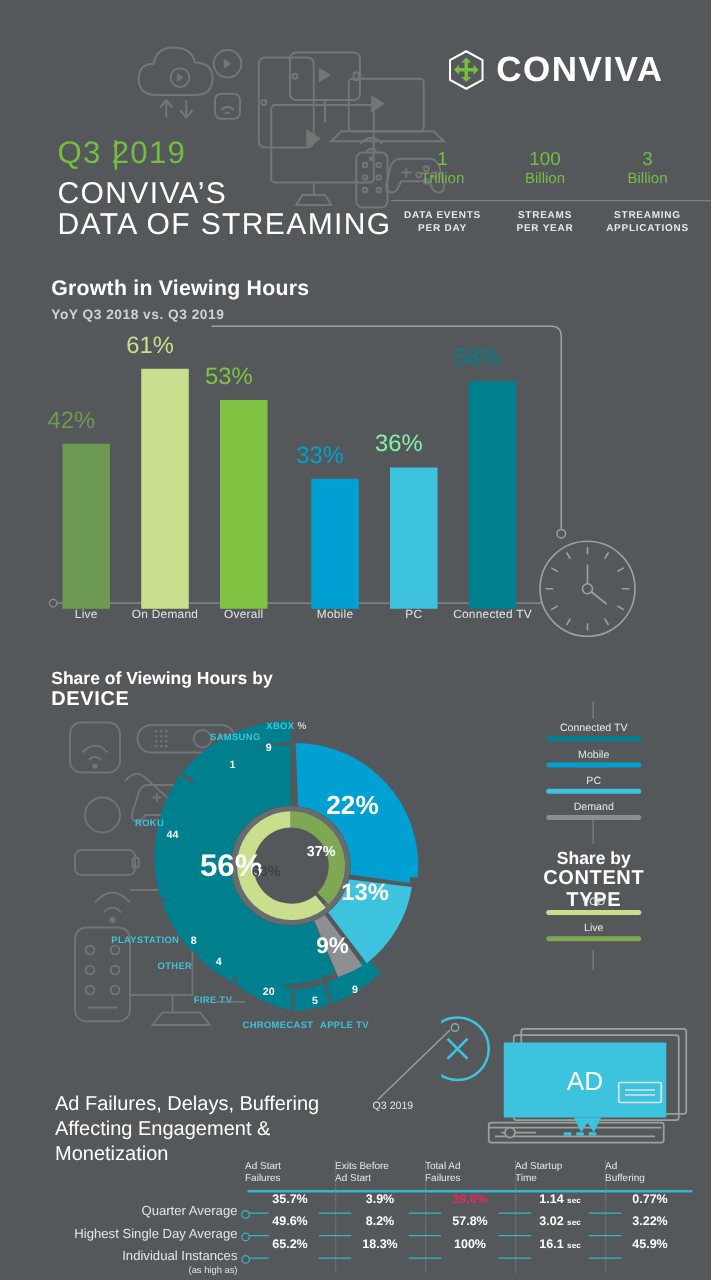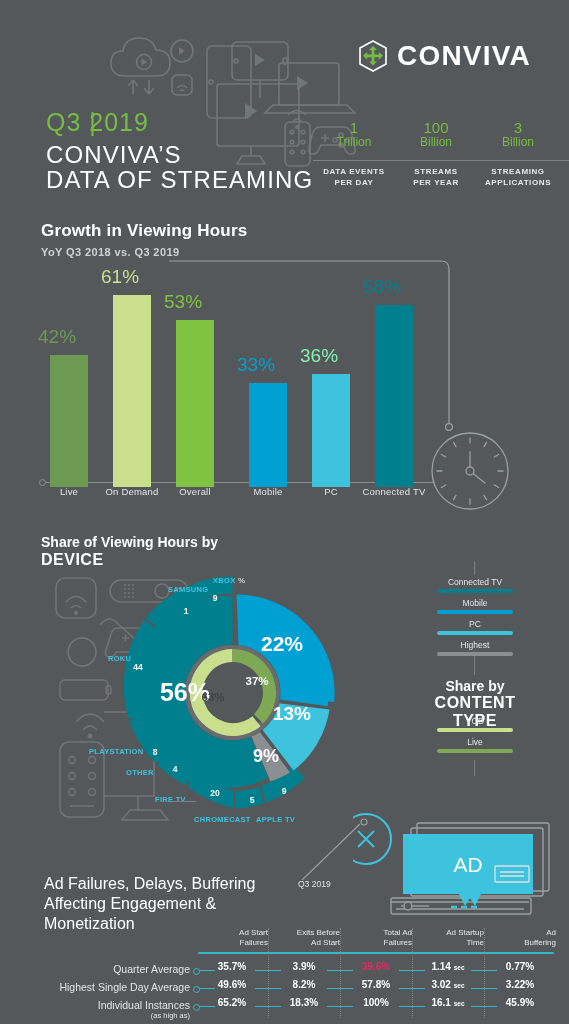--- a/index.html
+++ b/index.html
@@ -58,23 +58,23 @@
   .s3-t2{position:absolute;left:411px;top:694px;width:128px;text-align:center;font-size:16px;font-weight:bold;color:#fff;letter-spacing:.5px;}
   .legend2{position:absolute;left:437px;top:716px;width:76px;}
   .vert-conn{position:absolute;background:#7c8082;width:1px;}
 
   
   .s4-title{position:absolute;left:44px;top:874px;font-size:16px;font-weight:400;color:#fff;line-height:20px;width:240px;}
   .q32019{position:absolute;left:298px;top:879px;font-size:8.5px;color:#e0e2e2;}
   .ad-art{position:absolute;left:353px;top:806px;width:216px;height:110px;}
   .tbl{position:absolute;left:196px;top:928px;width:360px;}
   .tbl-head{display:flex;}
-  .th{flex:1;text-align:right;font-size:8px;color:#e6e8e8;line-height:10px;padding-bottom:3px;}
+  .th{flex:1;text-align:left;font-size:8px;color:#e6e8e8;line-height:10px;padding-bottom:3px;}
   .thead-rule{height:2px;background:#35b6c9;margin:1px 2px 0 2px;border-radius:1px;}
-  .trow{display:flex;align-items:flex-end;height:18px;}
+  .trow{display:flex;align-items:flex-start;height:18px;}
   .td{flex:1;text-align:center;font-size:10px;font-weight:bold;color:#fff;position:relative;}
   .td .sec{font-size:6.5px;font-weight:bold;}
   .rowlab{position:absolute;right:0;text-align:right;font-size:10.5px;color:#e3e5e5;white-space:nowrap;}
   .rowlab .sml{font-size:7.5px;}
   .rowdot{width:5px;height:5px;border:1.2px solid #35b6c9;border-radius:50%;position:absolute;}
   .dash{position:absolute;height:1.4px;background:#35b6c9;}
   .vdash{position:absolute;width:1px;border-left:1px dotted #7c8082;}
 </style>
 </head>
 <body>
@@ -326,21 +326,21 @@
     </div>
     <div class="leg-item">
       <div class="leg-lab">Mobile</div>
       <div class="leg-bar" style="background:#00a0d2"></div>
     </div>
     <div class="leg-item">
       <div class="leg-lab">PC</div>
       <div class="leg-bar" style="background:#3dc3dd"></div>
     </div>
     <div class="leg-item">
-      <div class="leg-lab">Highest</div>
+      <div class="leg-lab">Demand</div>
       <div class="leg-bar" style="background:#8b8f91"></div>
     </div>
   </div>
 
   <div class="s3-t1">Share by</div>
   <div class="s3-t2">CONTENT TYPE</div>
 
   <div class="legend2">
     <div class="leg-item">
       <div class="leg-lab">VOD</div>

